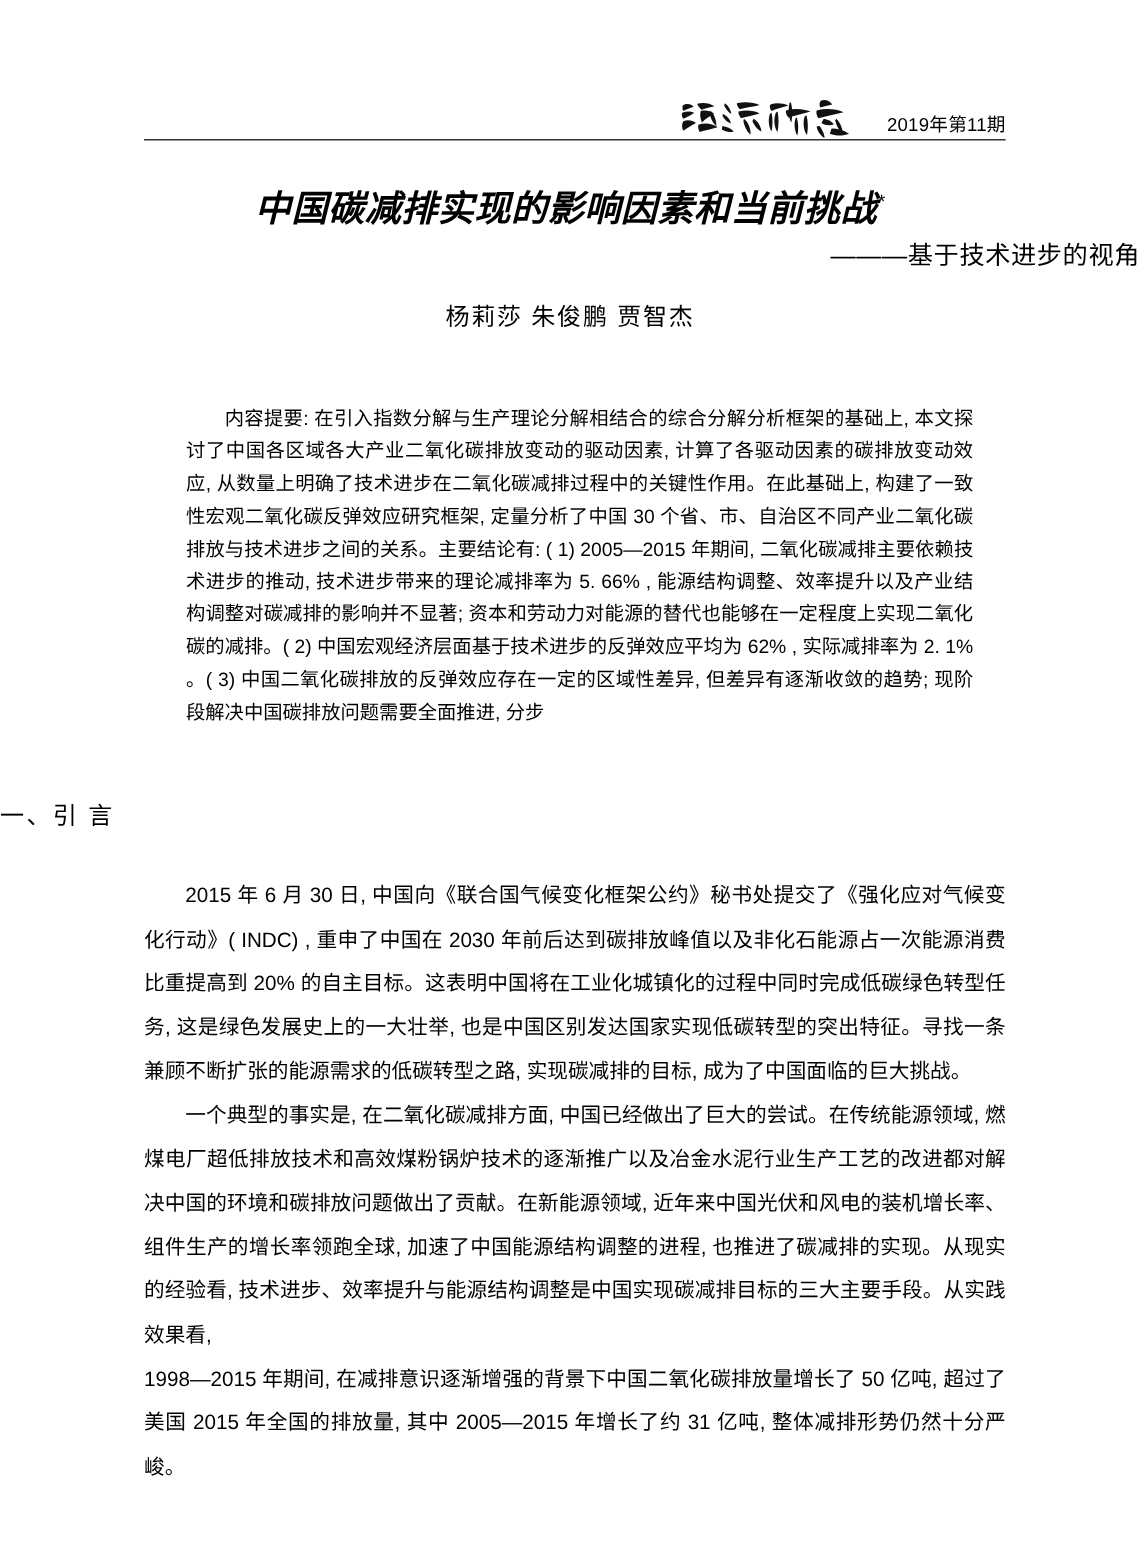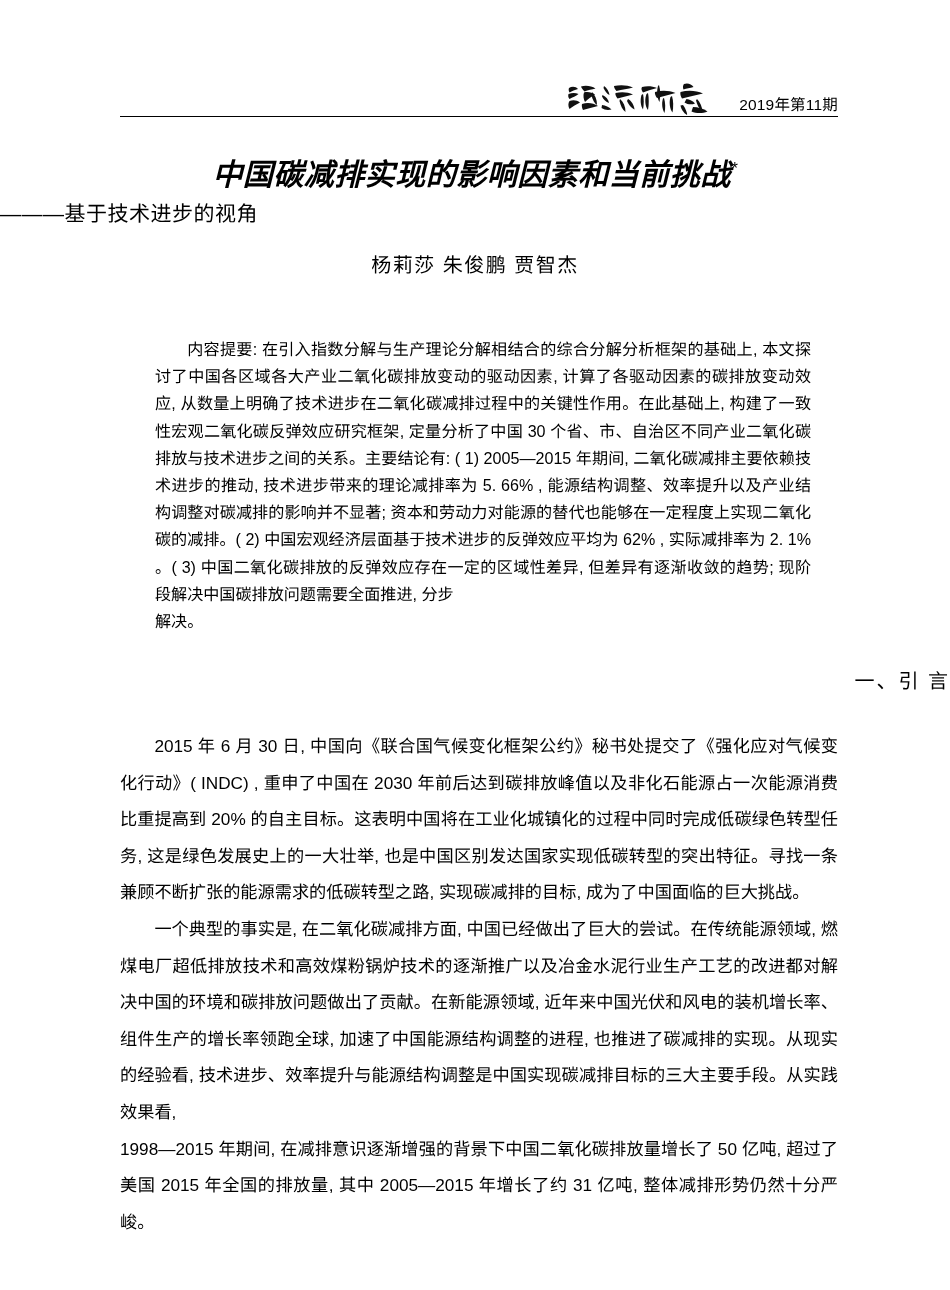--- a/index.html
+++ b/index.html
@@ -74,21 +74,21 @@
     font-size: 16px;
     vertical-align: super;
     font-weight: 400;
     line-height: 0;
   }
   .doc-subtitle {
     position: absolute;
     left: 0;
     top: 200px;
     width: 950px;
-    text-align: left;
+    text-align: right;
     font-size: 21px;
     font-weight: 400;
     letter-spacing: 0.5px;
     line-height: 1.3;
     white-space: nowrap;
   }
   .authors {
     position: absolute;
     left: 0;
     top: 252px;
@@ -129,21 +129,21 @@
     text-indent: 2em;
   }
   .kw-gap { display: inline-block; width: 1.1em; }
 
   
   .section-heading {
     position: absolute;
     left: 0;
     top: 650px;
     width: 950px;
-    text-align: right;
+    text-align: left;
     font-size: 20px;
     font-weight: 400;
     letter-spacing: 2px;
     line-height: 1.4;
     white-space: nowrap;
   }
 
   
   .body-text {
     position: absolute;
@@ -210,21 +210,20 @@
     <span class="issue-label">2019年第11期</span>
   </div>
   <div class="header-rule"></div>
 
   <h1 class="doc-title"><span>中国碳减排实现的影响因素和当前挑战</span><span class="footnote-mark">*</span></h1>
   <div class="doc-subtitle">———基于技术进步的视角</div>
   <div class="authors">杨莉莎 朱俊鹏 贾智杰</div>
 
   <div class="abstract-block">
     <p class="indent2">内容提要: 在引入指数分解与生产理论分解相结合的综合分解分析框架的基础上, 本文探讨了中国各区域各大产业二氧化碳排放变动的驱动因素, 计算了各驱动因素的碳排放变动效应, 从数量上明确了技术进步在二氧化碳减排过程中的关键性作用。在此基础上, 构建了一致性宏观二氧化碳反弹效应研究框架, 定量分析了中国 30 个省、市、自治区不同产业二氧化碳排放与技术进步之间的关系。主要结论有: ( 1) 2005—2015 年期间, 二氧化碳减排主要依赖技术进步的推动, 技术进步带来的理论减排率为 5. 66% , 能源结构调整、效率提升以及产业结构调整对碳减排的影响并不显著; 资本和劳动力对能源的替代也能够在一定程度上实现二氧化碳的减排。( 2) 中国宏观经济层面基于技术进步的反弹效应平均为 62% , 实际减排率为 2. 1% 。( 3) 中国二氧化碳排放的反弹效应存在一定的区域性差异, 但差异有逐渐收敛的趋势; 现阶段解决中国碳排放问题需要全面推进, 分步</p>
-    <p class="noindent">解决。</p>
   </div>
 
 
   <h2 class="section-heading">一、引  言</h2>
 
   <div class="body-text">
     <p class="indent2">2015 年 6 月 30 日, 中国向《联合国气候变化框架公约》秘书处提交了《强化应对气候变化行动》( INDC) , 重申了中国在 2030 年前后达到碳排放峰值以及非化石能源占一次能源消费比重提高到 20% 的自主目标。这表明中国将在工业化城镇化的过程中同时完成低碳绿色转型任务, 这是绿色发展史上的一大壮举, 也是中国区别发达国家实现低碳转型的突出特征。寻找一条兼顾不断扩张的能源需求的低碳转型之路, 实现碳减排的目标, 成为了中国面临的巨大挑战。</p>
     <p class="indent2">一个典型的事实是, 在二氧化碳减排方面, 中国已经做出了巨大的尝试。在传统能源领域, 燃煤电厂超低排放技术和高效煤粉锅炉技术的逐渐推广以及冶金水泥行业生产工艺的改进都对解决中国的环境和碳排放问题做出了贡献。在新能源领域, 近年来中国光伏和风电的装机增长率、组件生产的增长率领跑全球, 加速了中国能源结构调整的进程, 也推进了碳减排的实现。从现实的经验看, 技术进步、效率提升与能源结构调整是中国实现碳减排目标的三大主要手段。从实践效果看,</p>
     <p class="noindent">1998—2015 年期间, 在减排意识逐渐增强的背景下中国二氧化碳排放量增长了 50 亿吨, 超过了美国 2015 年全国的排放量, 其中 2005—2015 年增长了约 31 亿吨, 整体减排形势仍然十分严峻。</p>
   </div>

